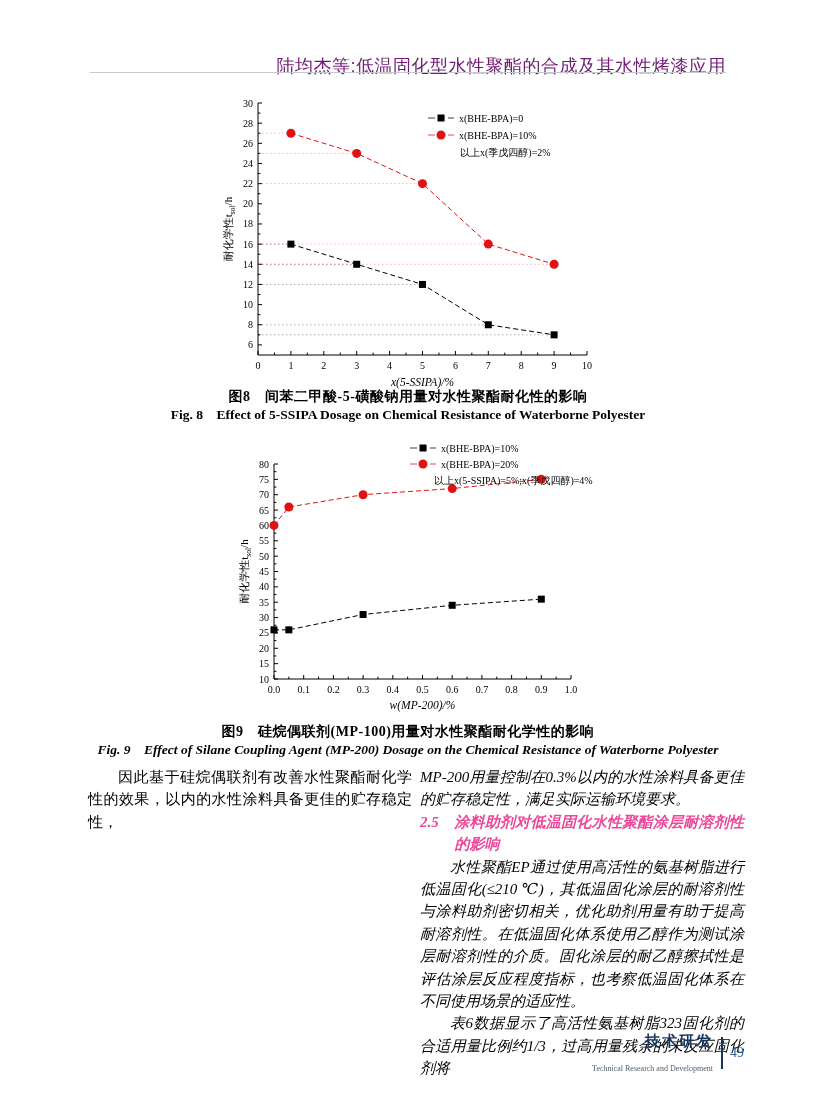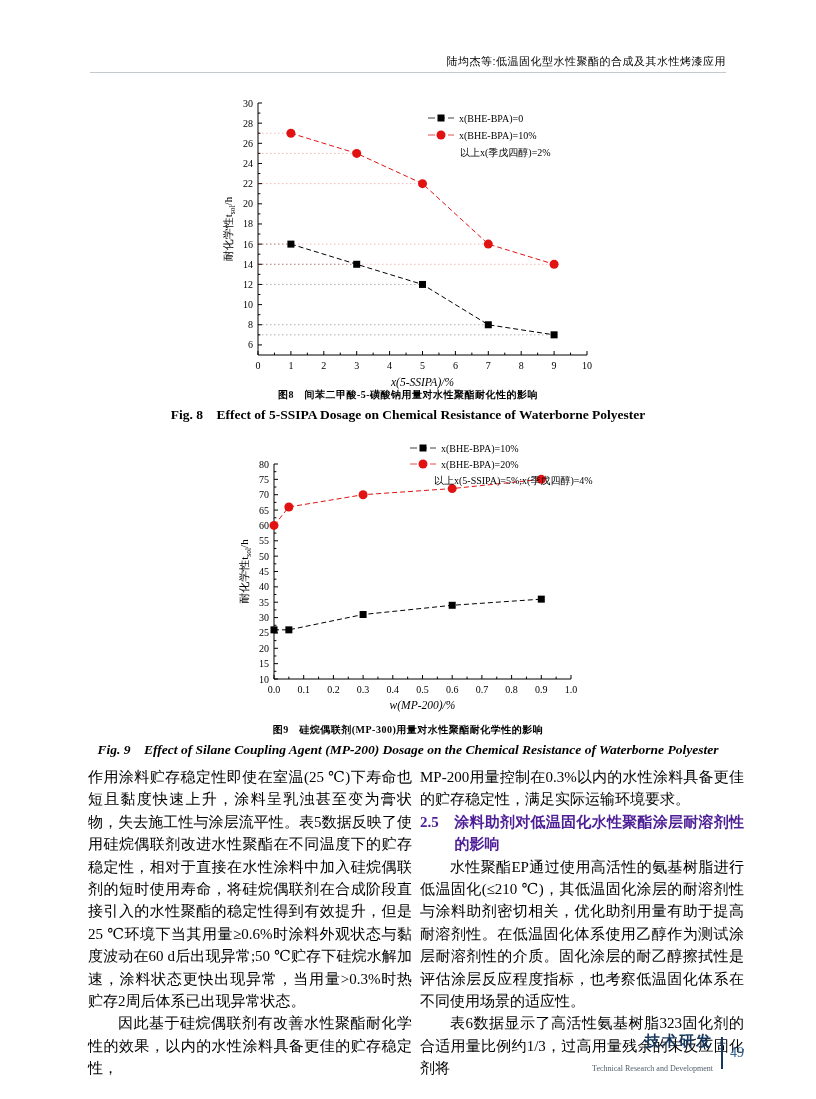--- a/index.html
+++ b/index.html
@@ -1,29 +1,29 @@
 <!DOCTYPE html>
 <html><head>
 <meta charset="utf-8">
 <style>
   html,body{margin:0;padding:0;background:#ffffff;}
   #page{position:relative;width:816px;height:1099px;background:#ffffff;overflow:hidden;
         font-family:"Liberation Serif","DejaVu Serif",serif;color:#000;}
   .abs{position:absolute;}
   #running-head{top:54px;left:90px;width:636px;text-align:right;
         font-family:"Liberation Sans","DejaVu Sans",sans-serif;
-        font-size:11px;color:#000000;letter-spacing:.5px;}
+        font-size:18px;color:#701a75;letter-spacing:.5px;}
   #head-rule{top:72px;left:90px;width:636px;height:1px;background:#c3c9cd;}
   .caption{width:636px;left:90px;text-align:center;font-weight:700;}
-  .caption-zh{font-size:10px;letter-spacing:.5px;}
+  .caption-zh{font-size:14px;letter-spacing:.5px;}
   .caption-en{font-size:13.5px;}
   .col{width:324px;font-size:15px;line-height:22.4px;text-align:justify;}
   .col p{margin:0;}
   .col p.indent{text-indent:2em;}
-  .sec-head{color:#4c1d95;font-weight:700;padding-left:2.3em;text-indent:-2.3em;margin:0;}
+  .sec-head{color:#ec4899;font-weight:700;padding-left:2.3em;text-indent:-2.3em;margin:0;}
   #footer{right:72px;top:1032px;display:flex;align-items:center;}
   #footer .fblock{text-align:right;padding-right:8px;}
   #footer .fzh{font-size:15px;font-weight:700;color:#17365d;letter-spacing:2px;
         font-family:"Liberation Sans","DejaVu Sans",sans-serif;}
   #footer .fen{font-size:8px;color:#55616e;margin-top:13px;}
   #footer .fbar{width:2px;height:32px;background:#17365d;}
   #footer .fpage{font-size:14px;color:#336699;padding-left:7px;
         font-family:"Liberation Serif",serif;}
   svg text{font-family:"Liberation Serif","DejaVu Serif",serif;}
 </style>
@@ -259,29 +259,28 @@
           <line x1="172" y1="26" x2="198" y2="26" stroke="#e01212" stroke-opacity="0.75" stroke-dasharray="7 3"></line>
           <circle cx="185" cy="26" r="4.5" fill="#e01212"></circle>
           <text x="203" y="29.5" style="font-size:10px;fill:#000">x(BHE-BPA)=20%</text>
           <text x="196" y="45.5" style="font-size:10px;fill:#000">以上x(5-SSIPA)=5%;x(季戊四醇)=4%</text>
         </g>
         <text x="184.5" y="271" text-anchor="middle" style="font-size:11.5px;fill:#000;font-style:italic">w(MP-200)/%</text>
         <text transform="translate(10,133.5) rotate(-90)" text-anchor="middle" style="font-size:11px;fill:#000"><tspan>耐化学性t</tspan><tspan font-size="7.5" dy="2.5">sol</tspan><tspan dy="-2.5">/h</tspan></text>
       </svg>
   </div>
 
-  <div class="abs caption caption-zh" style="top:723px;">图9　硅烷偶联剂(MP-300)用量对水性聚酯耐化学性的影响</div>
+  <div class="abs caption caption-zh" style="top:723px;">图9　硅烷偶联剂(MP-100)用量对水性聚酯耐化学性的影响</div>
   <div class="abs caption caption-en" style="top:741px;font-style:italic;">Fig. 9　Effect of Silane Coupling Agent (MP-200) Dosage on the Chemical Resistance of Waterborne Polyester</div>
 
   <div class="abs col" style="left:88px;top:766px;">
-    <p>作用涂料贮存稳定性即使在室温(25 ℃)下寿命也短且黏度快速上升，涂料呈乳浊甚至变为膏状物，失去施工性与涂层流平性。表5数据反映了使用硅烷偶联剂改进水性聚酯在不同温度下的贮存稳定性，相对于直接在水性涂料中加入硅烷偶联剂的短时使用寿命，将硅烷偶联剂在合成阶段直接引入的水性聚酯的稳定性得到有效提升，但是25 ℃环境下当其用量≥0.6%时涂料外观状态与黏度波动在60 d后出现异常;50 ℃贮存下硅烷水解加速，涂料状态更快出现异常，当用量&gt;0.3%时热贮存2周后体系已出现异常状态。</p>
     <p class="indent">因此基于硅烷偶联剂有改善水性聚酯耐化学性的效果，以内的水性涂料具备更佳的贮存稳定性，</p>
   </div>
 
-  <div class="abs col" style="left:420px;top:766px;">
+  <div class="abs col" style="left:420px;top:766px;font-style:italic;">
     <p>MP-200用量控制在0.3%以内的水性涂料具备更佳的贮存稳定性，满足实际运输环境要求。</p>
     <p class="sec-head">2.5　涂料助剂对低温固化水性聚酯涂层耐溶剂性的影响</p>
     <p class="indent">水性聚酯EP通过使用高活性的氨基树脂进行低温固化(≤210 ℃)，其低温固化涂层的耐溶剂性与涂料助剂密切相关，优化助剂用量有助于提高耐溶剂性。在低温固化体系使用乙醇作为测试涂层耐溶剂性的介质。固化涂层的耐乙醇擦拭性是评估涂层反应程度指标，也考察低温固化体系在不同使用场景的适应性。</p>
     <p class="indent">表6数据显示了高活性氨基树脂323固化剂的合适用量比例约1/3，过高用量残余的未反应固化剂将</p>
   </div>
 
   <div id="footer" class="abs">
     <div class="fblock">
       <div class="fzh">技术研发</div>
       <div class="fen">Technical Research and Development</div>

